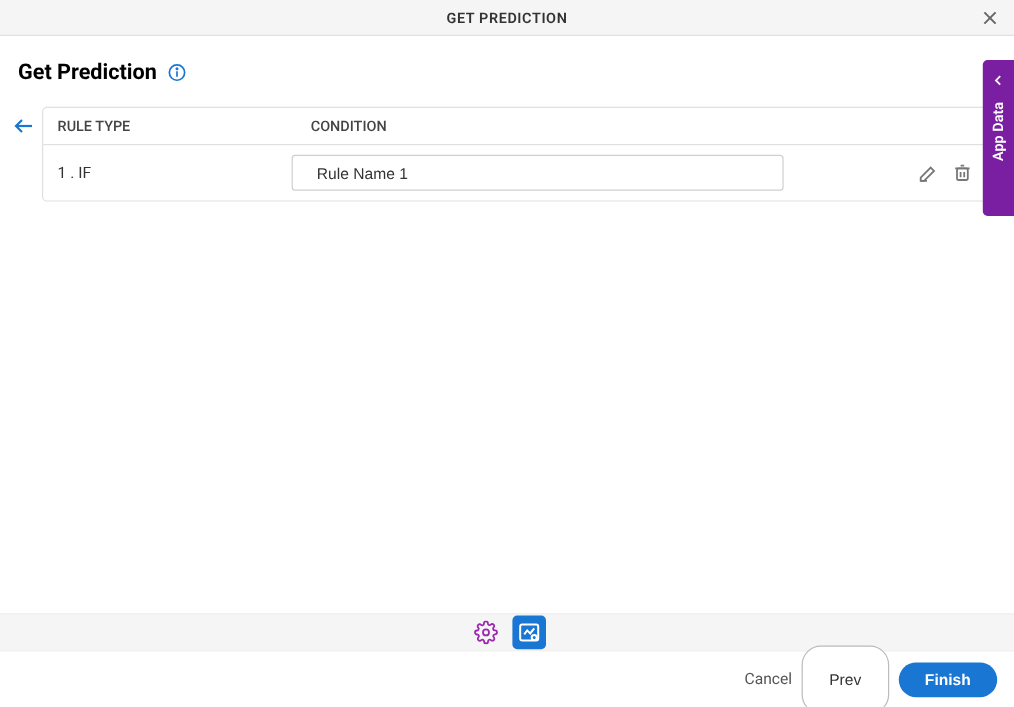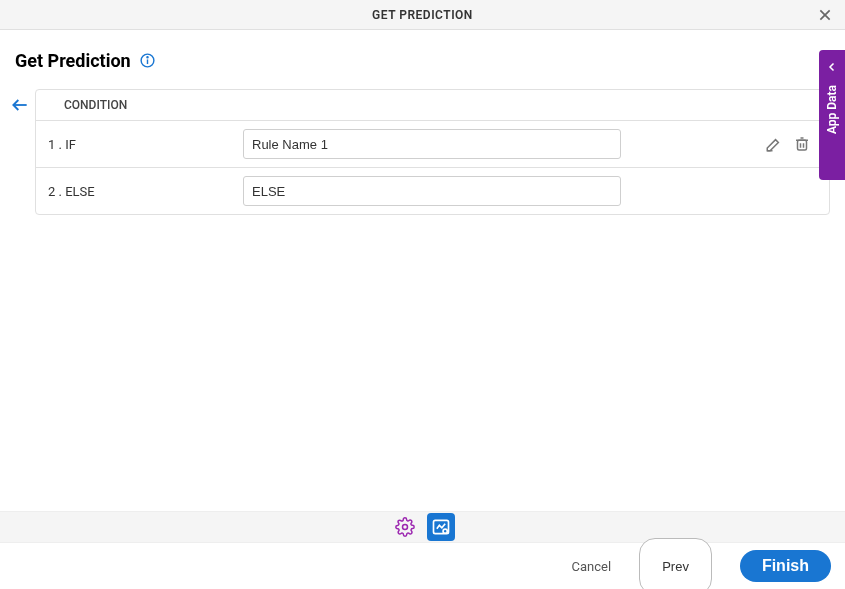--- a/index.html
+++ b/index.html
@@ -102,25 +102,25 @@
       font-size: 13px;
       color: #333;
     }
     .condition-cell {
       flex: 1;
       display: flex;
       align-items: center;
       gap: 12px;
     }
     .condition-input {
-      width: 378px;
+      width: 410px;
       height: 30px;
       border: 1px solid #cfcfcf;
       border-radius: 3px;
-      padding: 0 8px;
+      padding: 0 20px;
       font-size: 13px;
       color: #333;
     }
     .row-actions {
       display: flex;
       gap: 10px;
       margin-left: auto;
       padding-right: 6px;
     }
     .icon-btn {
@@ -188,41 +188,41 @@
     }
     .footer-row {
       position: absolute;
       bottom: 0;
       left: 0;
       right: 0;
       height: 46px;
       display: flex;
       align-items: center;
       justify-content: flex-end;
-      gap: 28px;
+      gap: 8px;
       padding: 0 14px;
       background: #fff;
     }
     .btn-text {
       font-size: 13px;
       color: #555;
       cursor: pointer;
     }
     .btn-outline {
       font-size: 13px;
       color: #333;
       border: 1px solid #bbb;
       border-radius: 16px;
       padding: 20px 22px;
       background: #fff;
       cursor: pointer;
       font-weight: 500;
     }
     .btn-primary {
-      font-size: 16px;
+      font-size: 13px;
       color: #fff;
       background: #1976d2;
       border: none;
       border-radius: 16px;
       padding: 7px 22px;
       cursor: pointer;
       font-weight: 600;
     }
   </style>
 </head>
@@ -252,20 +252,21 @@
 
   <span class="back-arrow">
     <svg width="20" height="20" viewBox="0 0 24 24" fill="none" stroke="currentColor" stroke-width="2.2">
       <line x1="20" y1="12" x2="4" y2="12"></line>
         <polyline points="10,6 4,12 10,18"></polyline>
     </svg>
   </span>
 
   <div class="rules-table">
     <div class="rules-header">
+      <div class="col-type">RULE TYPE</div>
       <div class="col-condition">CONDITION</div>
     </div>
 
     <div class="rule-row">
       <div class="rule-type-cell">1 . IF</div>
       <div class="condition-cell">
         <input class="condition-input" value="Rule Name 1" style="">
         <div class="row-actions">
           <span class="icon-btn">
             <svg width="18" height="18" viewBox="0 0 24 24" fill="none" stroke="currentColor" stroke-width="2">
@@ -279,26 +280,20 @@
                 <path d="M10 4h4"></path>
                 <rect x="6" y="7" width="12" height="13" rx="2"></rect>
               <line x1="10" y1="11" x2="10" y2="17"></line>
                 <line x1="14" y1="11" x2="14" y2="17"></line>
             </svg>
           </span>
         </div>
       </div>
     </div>
 
-    <div class="rule-row">
-      <div class="rule-type-cell">2 . ELSE</div>
-      <div class="condition-cell">
-        <input class="condition-input" value="ELSE" style="">
-      </div>
-    </div>
   </div>
 </div>
 
 <div class="app-data-tab">
   <span class="app-data-chevron">
     <svg width="12" height="12" viewBox="0 0 24 24" fill="none" stroke="currentColor" stroke-width="3">
       <polyline points="15,5 8,12 15,19"></polyline>
     </svg>
   </span>
   <span class="app-data-label">App Data</span>

